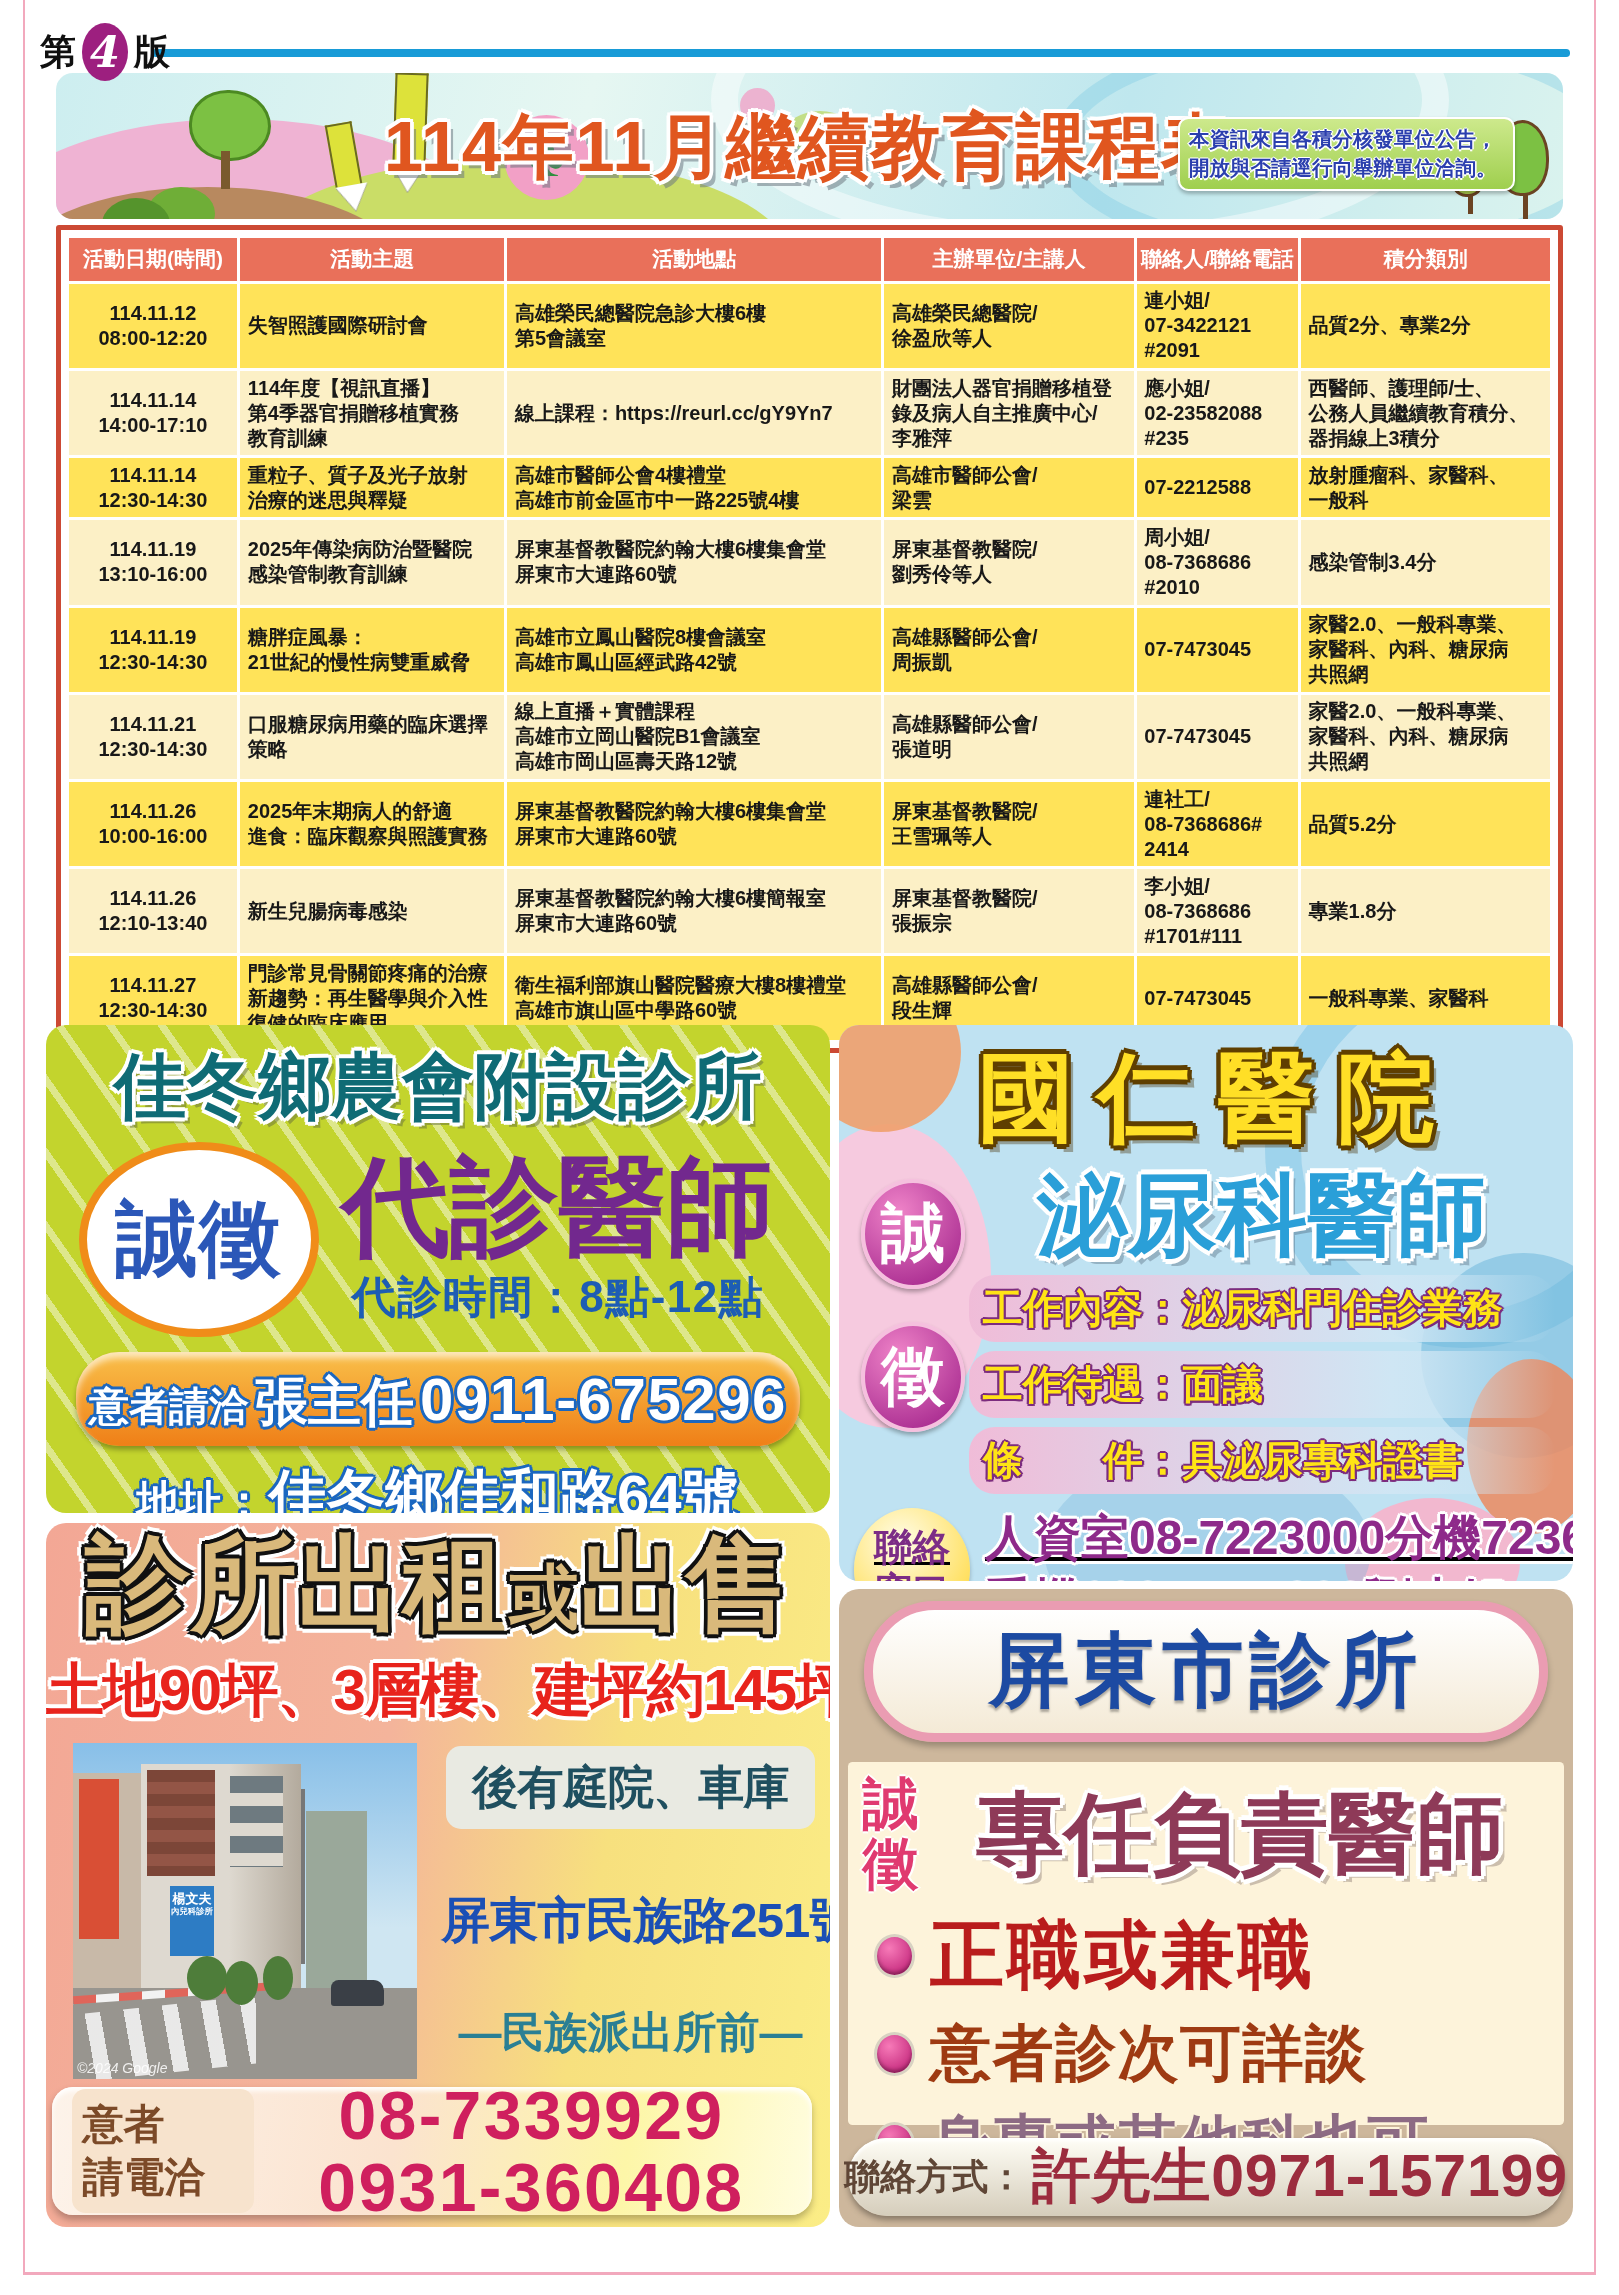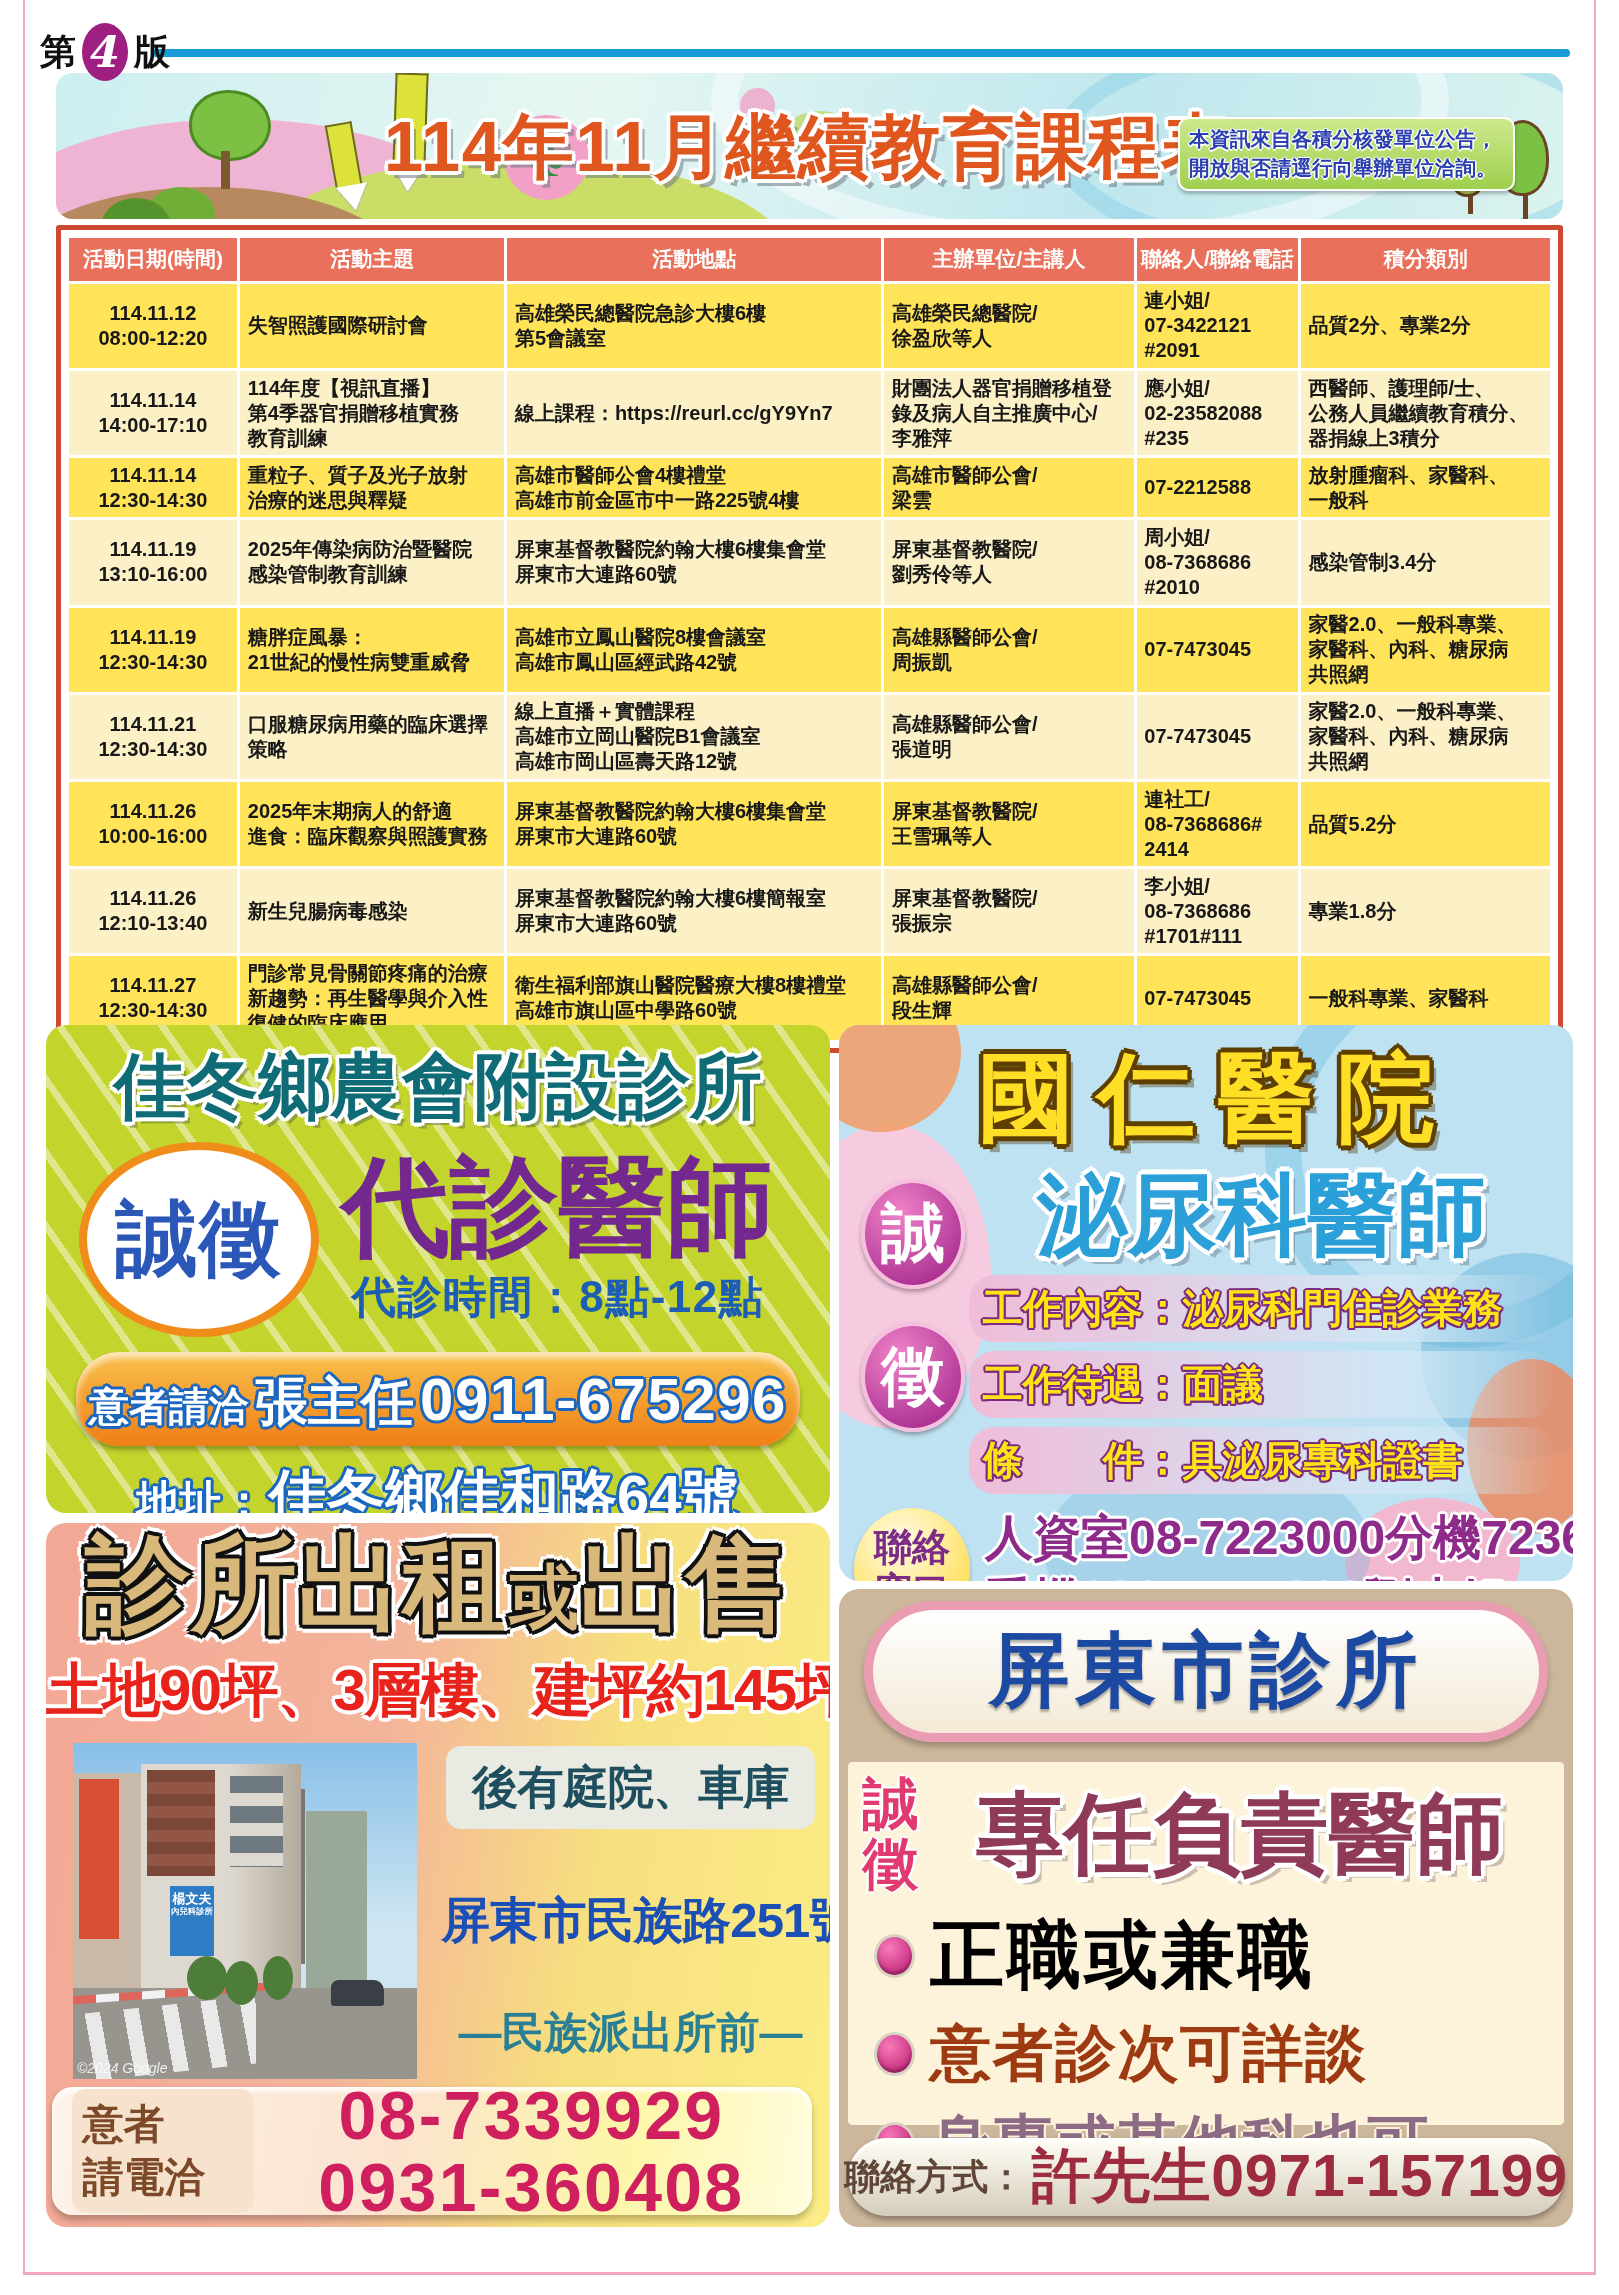--- a/index.html
+++ b/index.html
@@ -153,21 +153,21 @@
     text-align:center; font-size:90px; font-weight:bold; color:#2a9fd8; white-space:nowrap; line-height:1.05;
     text-shadow:-4.6px 0 0 #fff,4.6px 0 0 #fff,0 -4.6px 0 #fff,0 4.6px 0 #fff,-3px -3px 0 #fff,3px -3px 0 #fff,-3px 3px 0 #fff,3px 3px 0 #fff,6px 6.8px 0 rgba(70,90,110,.35);
   }
   .g-lines { display:flex; flex-direction:column; gap:9px; margin-top:12px; }
   .g-line {
     background:linear-gradient(90deg,#f0bcd8,#cfe6f4 72%,rgba(207,230,244,0));
     border-radius:26px; padding:6px 13.7px; white-space:nowrap;
     font-size:40px; font-weight:bold; color:#ffe415;
     text-shadow:-2.3px 0 0 #7c2c7e,2.3px 0 0 #7c2c7e,0 -2.3px 0 #7c2c7e,0 2.3px 0 #7c2c7e,-1.5px -1.5px 0 #7c2c7e,1.5px -1.5px 0 #7c2c7e,-1.5px 1.5px 0 #7c2c7e,1.5px 1.5px 0 #7c2c7e;
   }
-  .g-contact { display:flex; align-items:center; gap:15px; padding:0 15px; margin-top:13.7px; }
+  .g-contact { display:flex; align-items:center; gap:15px; padding:0 15px; margin-top:13.7px;text-decoration:underline; }
   .g-contact-badge {
     width:116px; height:123px; border-radius:50%; flex:none;
     background:radial-gradient(circle at 40% 28%, #fffde9, #ffd21f);
     box-shadow:0 3px 4.6px rgba(0,0,0,.25);
     display:flex; flex-direction:column; align-items:center; justify-content:center;
     font-size:38px; font-weight:bold; color:#7c2c86; line-height:1.15;
   }
   .g-contact-lines { font-size:48px; font-weight:bold; color:#8e2a8a; line-height:1.3; white-space:nowrap;
     text-shadow:-3px 0 0 #fff,3px 0 0 #fff,0 -3px 0 #fff,0 3px 0 #fff,-2.3px -2.3px 0 #fff,2.3px -2.3px 0 #fff,-2.3px 2.3px 0 #fff,2.3px 2.3px 0 #fff;
   }
@@ -245,21 +245,21 @@
   }
   .p-bullets { margin-top:10.6px; padding-left:26px; display:flex; flex-direction:column; gap:7.6px; }
   .p-bullet { display:flex; align-items:center; gap:15px; }
   .p-dot {
     width:35px; height:38px; border-radius:50%; flex:none;
     background:radial-gradient(circle at 35% 30%, #f77ab8, #b8156e);
     border:3px solid #d8d2c2; box-shadow:inset 0 -3px 3.8px rgba(0,0,0,.3);
   }
   .p-bullet span { font-weight:bold; white-space:nowrap;
     text-shadow:-2.3px 0 0 #fdf3da,2.3px 0 0 #fdf3da,0 -2.3px 0 #fdf3da,0 2.3px 0 #fdf3da; }
-  .p-b0 { font-size:74px; color:#000000; letter-spacing:3px; }
+  .p-b0 { font-size:74px; color:#b91c1c; letter-spacing:3px; }
   .p-b1 { font-size:61px; color:#9e3a12; letter-spacing:1.5px; }
   .p-b2 { font-size:61px; color:#8d6b84; letter-spacing:1.5px; }
   .p-contact {
     position:absolute; left:9px; top:549px; width:716px; height:78px; border-radius:40px;
     background:linear-gradient(#fffef6,#d5cdbb);
     box-shadow:0 3.8px 6px rgba(0,0,0,.35), inset 0 3px 3.8px #fff;
     display:flex; align-items:center; justify-content:center; gap:7.6px; white-space:nowrap;
   }
   .p-c-label { font-size:36px; font-weight:bold; color:#5f4636; }
   .p-c-value { font-size:59px; font-weight:bold; color:#9c2c3e; letter-spacing:0.8px; }

